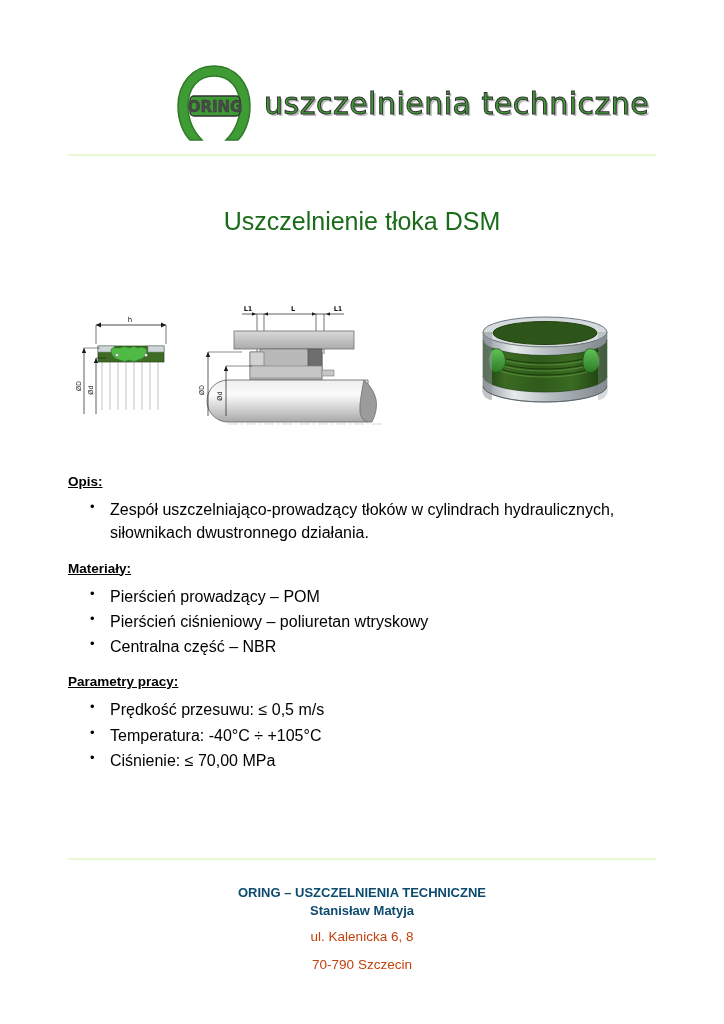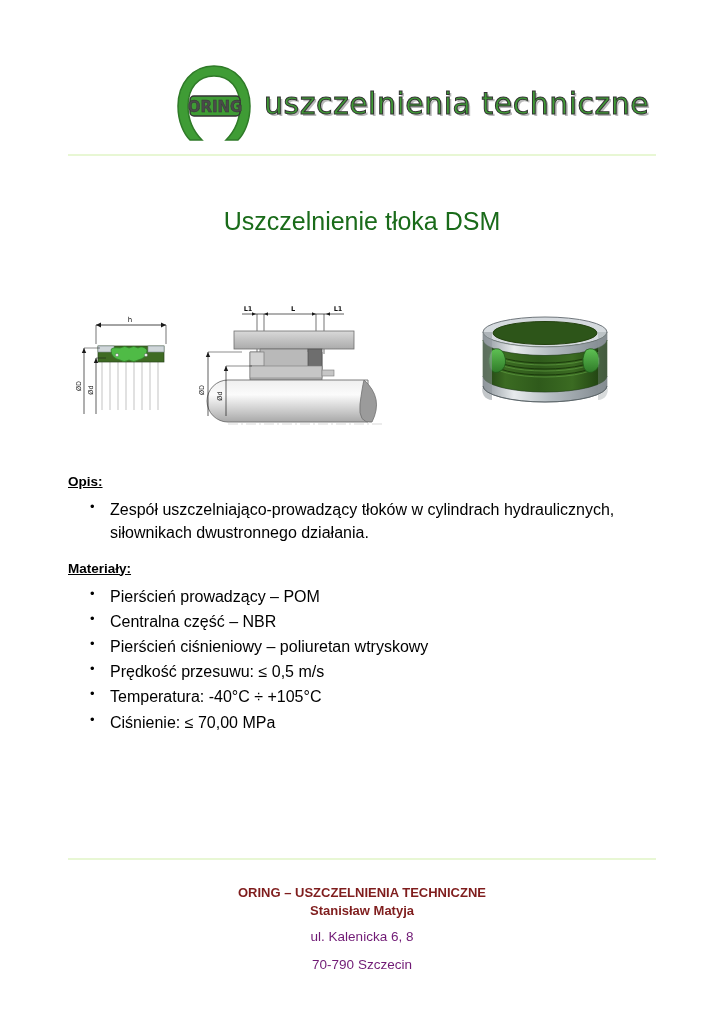--- a/index.html
+++ b/index.html
@@ -128,27 +128,27 @@
     top: 884px;
     width: 724px;
     text-align: center;
     font-size: 13px;
     color: #3d3d3d;
   }
   .footer .strong {
     font-weight: bold;
     font-size: 13px;
     line-height: 1.36;
-    color: #7f1d1d;
+    color: #0c4a6e;
   }
   .footer .addr {
     margin-top: 9px;
     font-size: 13.5px;
     line-height: 1.38;
-    color: #701a75;
+    color: #c2410c;
   }
 </style>
 </head>
 <body>
 
 <div class="header">
   <div class="logo-wrap">
     <div class="logo-mark">
       <svg width="92" height="84" viewBox="0 0 92 84">
         <path d="M46 4 C24 4 10 22 10 44 C10 60 16 72 22 78 L34 78 C26 70 20 58 20 44 C20 26 30 14 46 14 C62 14 72 26 72 44 C72 58 66 70 58 78 L70 78 C76 72 82 60 82 44 C82 22 68 4 46 4 Z" fill="#3f9c35" stroke="#2f7a28" stroke-width="1.5"></path>
@@ -322,24 +322,25 @@
 <div class="content">
 
   <p class="sec-head">Opis:</p>
   <ul class="bullets">
     <li>Zespół uszczelniająco-prowadzący tłoków w cylindrach hydraulicznych, siłownikach dwustronnego działania.</li>
   </ul>
 
   <p class="sec-head gap">Materiały:</p>
   <ul class="bullets">
     <li>Pierścień prowadzący – POM</li>
+    <li>Pierścień ciśnieniowy – poliuretan wtryskowy</li>
     <li>Centralna część – NBR</li>
-    <li>Pierścień ciśnieniowy – poliuretan wtryskowy</li>
   </ul>
 
+  <p class="sec-head gap">Parametry pracy:</p>
   <ul class="bullets">
     <li>Prędkość przesuwu: ≤ 0,5 m/s</li>
     <li>Temperatura: -40°C ÷ +105°C</li>
     <li>Ciśnienie: ≤ 70,00 MPa</li>
   </ul>
 </div>
 
 <div class="rule rule-bottom"></div>
 <div class="footer">
   <div class="strong">ORING – USZCZELNIENIA TECHNICZNE</div>

